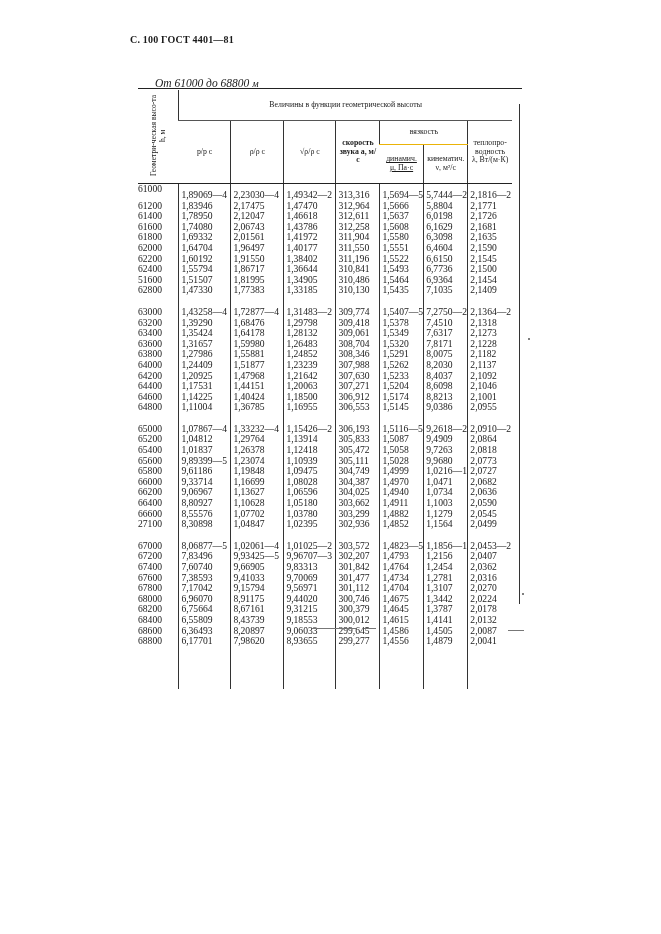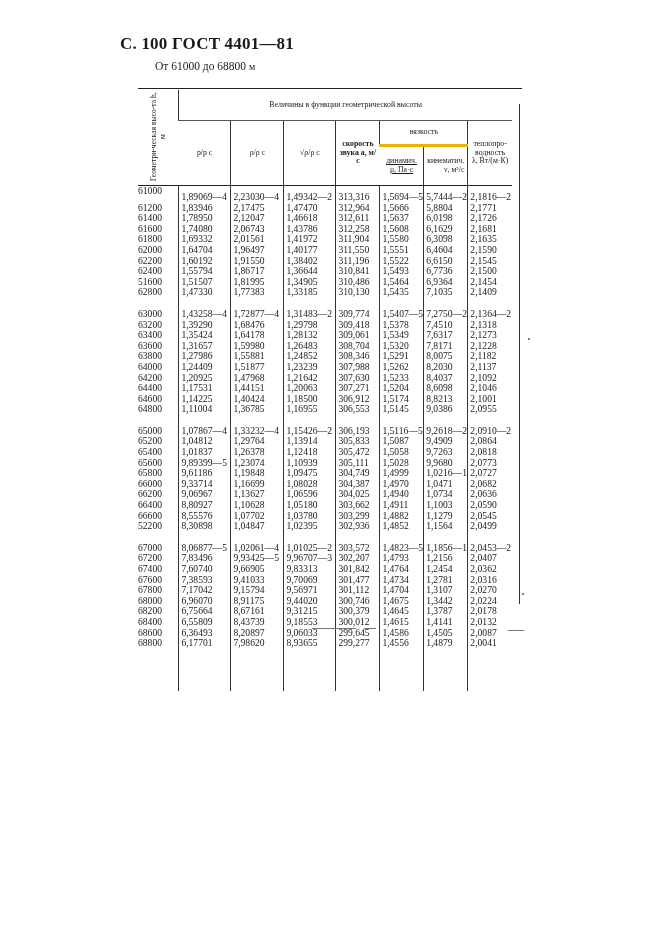--- a/index.html
+++ b/index.html
@@ -1,20 +1,20 @@
 <!DOCTYPE html>
 <html><head>
   <meta charset="utf-8">
   <style>
     html, body { margin: 0; padding: 0; background: #ffffff; }
     body { width: 661px; height: 934px; position: relative; overflow: hidden;
            font-family: "Liberation Serif", "DejaVu Serif", serif; color: #1a1a1a; }
-    .page-header { position: absolute; left: 120px; top: 34px; font-size: 17px; font-weight: bold;
+    .page-header { position: absolute; left: 130px; top: 34px; font-size: 10px; font-weight: bold;
                    font-family: "Liberation Serif", serif; letter-spacing: 0.2px; }
-    .range-title { position: absolute; left: 155px; top: 60px; font-size: 11.5px; }
+    .range-title { position: absolute; left: 155px; top: 77px; font-size: 11.5px; font-style: italic; }
     .range-title .unit { font-size: 10px; }
     .top-rule { position: absolute; left: 138px; top: 88px; width: 384px; height: 0; border-top: 1.6px solid #222; }
     table.data { position: absolute; left: 138px; top: 90px; border-collapse: collapse;
                  font-size: 9.6px; line-height: 10.6px; }
     table.data th { font-weight: normal; font-size: 7.8px; line-height: 8.6px; text-align: center;
                     vertical-align: middle; padding: 3px; border-left: 1px solid #333; margin-top: 16px; }
     table.data th:first-child { border-left: none; }
     .hdr-group th { height: 24px; border-bottom: 1px solid #555; font-size: 8.2px; }
     .hdr-sub th { height: 17px; }
     .hdr-leaf th { height: 32px; }
@@ -61,26 +61,26 @@
   <thead>
     <tr class="hdr-group">
       <th rowspan="3" class="hdr-bottom" style="border-bottom:1.4px solid #222;"><span class="rot">Геометри-ческая высо-та h, м</span></th>
       <th colspan="7">Величины в функции геометрической высоты</th>
     </tr>
     <tr class="hdr-sub">
       <th rowspan="2" style="border-bottom:1.4px solid #222;">p/p с</th>
       <th rowspan="2" style="border-bottom:1.4px solid #222;">ρ/ρ с</th>
       <th rowspan="2" style="border-bottom:1.4px solid #222;">√ρ/ρ с</th>
       <th rowspan="2" style="border-bottom:1.4px solid #222;font-weight:bold;">скорость звука a, м/с</th>
-      <th colspan="2" style="border-bottom:3px solid #eab308;">вязкость</th>
+      <th colspan="2" style="border-bottom:1px solid #eab308;">вязкость</th>
       <th rowspan="2" style="border-bottom:1.4px solid #222;">теплопро-водность λ, Вт/(м·К)</th>
     </tr>
     <tr class="hdr-leaf">
       <th style="border-bottom:1.4px solid #222;text-decoration:underline;">динамич. μ, Па·с</th>
-      <th style="border-bottom:1.4px solid #222;text-align:right;">кинематич. ν, м²/с</th>
+      <th style="border-bottom:1.4px solid #222;">кинематич. ν, м²/с</th>
     </tr>
   </thead>
   <tbody id="tbody">
       <tr class="first">
         <td>61000</td>
         <td>1,89069—4</td>
         <td>2,23030—4</td>
         <td>1,49342—2</td>
         <td class="a">313,316</td>
         <td>1,5694—5</td>
@@ -381,21 +381,21 @@
         <td>66600</td>
         <td>8,55576</td>
         <td>1,07702</td>
         <td>1,03780</td>
         <td class="a">303,299</td>
         <td>1,4882</td>
         <td>1,1279</td>
         <td>2,0545</td>
       </tr>
       <tr>
-        <td>52200</td>
+        <td>27100</td>
         <td>8,30898</td>
         <td>1,04847</td>
         <td>1,02395</td>
         <td class="a">302,936</td>
         <td>1,4852</td>
         <td>1,1564</td>
         <td>2,0499</td>
       </tr>
       <tr class="gap">
         <td></td>

